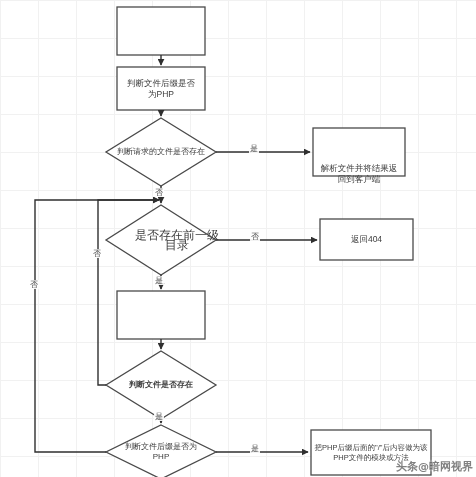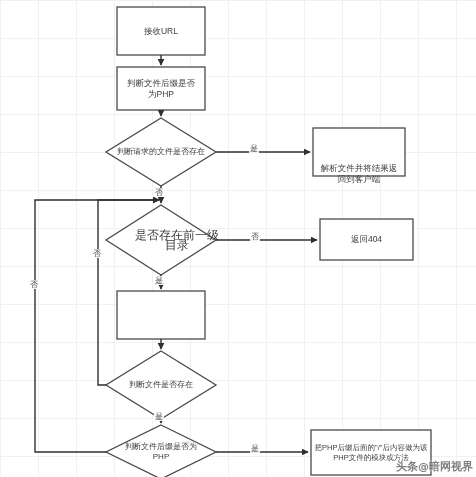--- a/index.html
+++ b/index.html
@@ -98,27 +98,26 @@
       <line x1="161" y1="275" x2="161" y2="289" marker-end="url(#arrow)"></line>
       <line x1="161" y1="339" x2="161" y2="349" marker-end="url(#arrow)"></line>
       <line x1="161" y1="419" x2="161" y2="423" marker-end="url(#arrow)"></line>
       <line x1="216" y1="452" x2="308" y2="452" marker-end="url(#arrow)"></line>
 
       <path d="M 106 385 L 98 385 L 98 200 L 159 200" marker-end="url(#arrow)"></path>
       <path d="M 106 452 L 35 452 L 35 200 L 159 200" marker-end="url(#arrow)"></path>
     </g>
   </svg>
 
-  <div class="nodeText" style="left:119px; top:9px; width:84px; height:44px;">接收URL</div>
   <div class="nodeText" style="left:124px; top:69px; width:74px; height:39px;">判断文件后缀是否为PHP</div>
   <div class="nodeText" style="left:116px; top:136px; width:90px; height:32px; font-size:8px; line-height:10px;">判断请求的文件是否存在</div>
   <div class="nodeText" style="left:320px; top:130px; width:78px; height:44px;margin-top:22px;">解析文件并将结果返回到客户端</div>
   <div class="nodeText" style="left:132px; top:224px; width:90px; height:32px; font-size:12px; line-height:10px;">是否存在前一级目录</div>
   <div class="nodeText" style="left:322px; top:221px; width:89px; height:37px;">返回404</div>
-  <div class="nodeText" style="left:118px; top:369px; width:86px; height:32px; font-size:8px; line-height:10px;">判断文件是否存在</div>
+  <div class="nodeText" style="left:118px; top:369px; width:86px; height:32px; font-size:8px; line-height:10px;font-weight:bold;">判断文件是否存在</div>
   <div class="nodeText" style="left:118px; top:438px; width:86px; height:28px; font-size:8px; line-height:10px;">判断文件后缀是否为PHP</div>
   <div class="nodeText" style="left:314px; top:432px; width:114px; height:41px; font-size:7.5px; line-height:10px;">把PHP后缀后面的"/"后内容做为该PHP文件的模块或方法</div>
 
   <div class="edgeLabel" style="left:249px; top:144px;">是</div>
   <div class="edgeLabel" style="left:154px; top:188px;">否</div>
   <div class="edgeLabel" style="left:250px; top:232px;">否</div>
   <div class="edgeLabel" style="left:154px; top:276px;">是</div>
   <div class="edgeLabel" style="left:154px; top:412px;">是</div>
   <div class="edgeLabel" style="left:92px; top:249px;">否</div>
   <div class="edgeLabel" style="left:29px; top:280px;">否</div>

